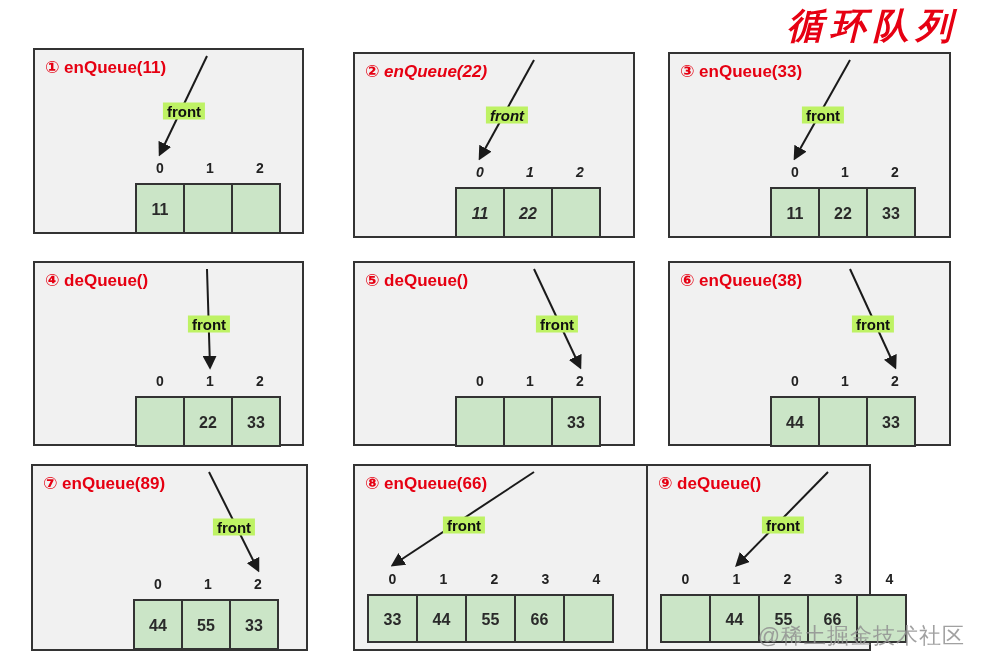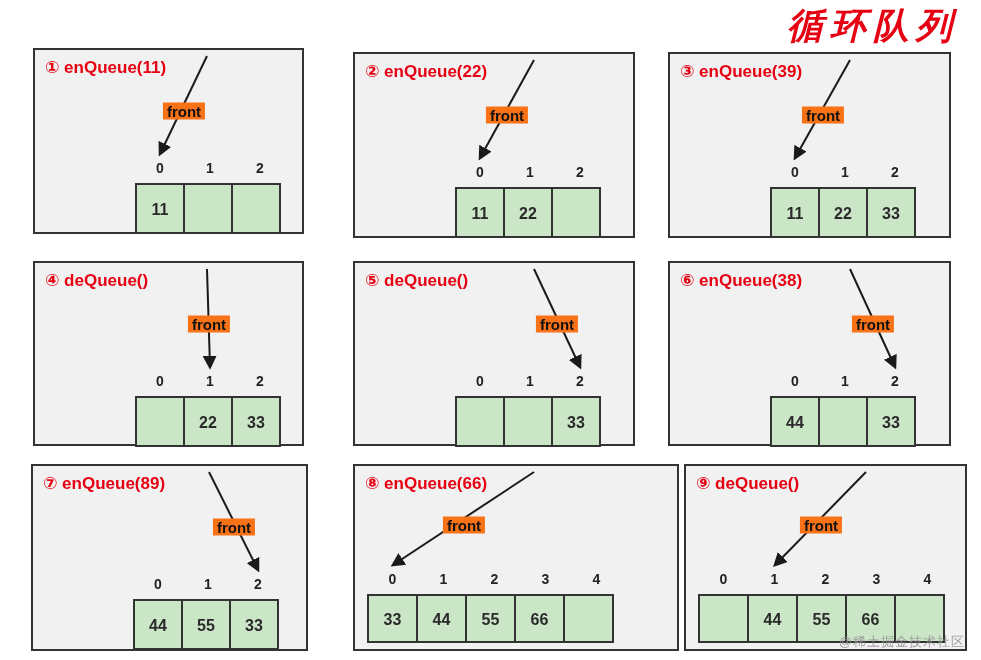--- a/index.html
+++ b/index.html
@@ -12,38 +12,38 @@
   }
   .page-title {
     position:absolute; top:2px; right:22px;
     font-size:36px; font-weight:bold; font-style:italic;
     color:#e60012; letter-spacing:7px;
     font-family:"DejaVu Serif","Liberation Serif",serif;
     z-index:2; white-space:nowrap;
   }
   .watermark {
     position:absolute; right:16px; bottom:9px;
-    font-size:13px; color:rgba(145,145,145,0.85);
+    font-size:22px; color:rgba(145,145,145,0.85);
     letter-spacing:1px; z-index:6; white-space:nowrap;
   }
   .panel {
     position:absolute;
     background:#f1f1f1;
     border:2px solid #333333;
   }
   .panel-title {
     position:absolute; left:10px; top:7px;
     font-size:17px; font-weight:bold; color:#e60012;
     white-space:nowrap; z-index:3;
   }
   .arrow-svg { position:absolute; left:0; top:0; z-index:1; }
   .front-label {
     position:absolute; z-index:2;
     transform:translate(-50%,-50%);
-    background:#f97316; padding:0 4px;
+    background:#bef264; padding:0 4px;
     font-size:15px; font-weight:bold; color:#111111;
     white-space:nowrap;
   }
   .indices { position:absolute; display:flex; z-index:2; }
   .index-label {
     text-align:center; font-size:14px; font-weight:bold; color:#222222;
   }
   .cells { position:absolute; display:flex; z-index:2; }
   .queue-cell {
     background:#cbe5c7;
@@ -75,21 +75,21 @@
         <div class="index-label" style="width: 50px;">1</div>
         <div class="index-label" style="width: 50px;">2</div>
       </div>
     <div class="cells" style="left: 100px; top: 133px;">
         <div class="queue-cell" style="width: 50px; height: 51px;">11</div>
         <div class="queue-cell" style="width: 50px; height: 51px;"></div>
         <div class="queue-cell" style="width: 50px; height: 51px;"></div>
       </div>
   </div>
 
-  <div class="panel" style="left: 353px; top: 52px; width: 282px; height: 186px;">
+  <div class="panel" style="left: 353px; top: 52px; width: 282px; height: 186px; font-style: italic;">
     <svg class="arrow-svg" xmlns="http://www.w3.org/2000/svg" width="282" height="186" viewBox="0 0 282 186">
       <defs>
         <marker id="ah1" viewBox="0 0 10 10" refX="8" refY="5" markerWidth="7" markerHeight="7" orient="auto">
           <path d="M0,0 L10,5 L0,10 z" fill="#1a1a1a"></path>
         </marker>
       </defs>
       <line x1="179" y1="6" x2="125" y2="104" stroke="#1a1a1a" stroke-width="2" marker-end="url(#ah1)"></line>
     </svg>
     <div class="panel-title">② enQueue(22)</div>
     <div class="front-label" style="left: 152px; top: 61px;">front</div>
@@ -107,21 +107,21 @@
 
   <div class="panel" style="left: 668px; top: 52px; width: 283px; height: 186px;">
     <svg class="arrow-svg" xmlns="http://www.w3.org/2000/svg" width="283" height="186" viewBox="0 0 283 186">
       <defs>
         <marker id="ah2" viewBox="0 0 10 10" refX="8" refY="5" markerWidth="7" markerHeight="7" orient="auto">
           <path d="M0,0 L10,5 L0,10 z" fill="#1a1a1a"></path>
         </marker>
       </defs>
       <line x1="180" y1="6" x2="125" y2="104" stroke="#1a1a1a" stroke-width="2" marker-end="url(#ah2)"></line>
     </svg>
-    <div class="panel-title">③ enQueue(39)</div>
+    <div class="panel-title">③ enQueue(33)</div>
     <div class="front-label" style="left: 153px; top: 61px;">front</div>
     <div class="indices" style="left: 100px; top: 110px;">
         <div class="index-label" style="width: 50px;">0</div>
         <div class="index-label" style="width: 50px;">1</div>
         <div class="index-label" style="width: 50px;">2</div>
       </div>
     <div class="cells" style="left: 100px; top: 133px;">
         <div class="queue-cell" style="width: 50px; height: 51px;">11</div>
         <div class="queue-cell" style="width: 50px; height: 51px;">22</div>
         <div class="queue-cell" style="width: 50px; height: 51px;">33</div>
@@ -240,21 +240,21 @@
       </div>
     <div class="cells" style="left: 12px; top: 128px;">
         <div class="queue-cell" style="width: 51px; height: 49px;">33</div>
         <div class="queue-cell" style="width: 51px; height: 49px;">44</div>
         <div class="queue-cell" style="width: 51px; height: 49px;">55</div>
         <div class="queue-cell" style="width: 51px; height: 49px;">66</div>
         <div class="queue-cell" style="width: 51px; height: 49px;"></div>
       </div>
   </div>
 
-  <div class="panel" style="left: 684px; top: 464px; width: 283px; height: 187px;">
+  <div class="panel" style="left: 646px; top: 464px; width: 225px; height: 187px;">
     <svg class="arrow-svg" xmlns="http://www.w3.org/2000/svg" width="283" height="187" viewBox="0 0 283 187">
       <defs>
         <marker id="ah8" viewBox="0 0 10 10" refX="8" refY="5" markerWidth="7" markerHeight="7" orient="auto">
           <path d="M0,0 L10,5 L0,10 z" fill="#1a1a1a"></path>
         </marker>
       </defs>
       <line x1="180" y1="6" x2="89" y2="99" stroke="#1a1a1a" stroke-width="2" marker-end="url(#ah8)"></line>
     </svg>
     <div class="panel-title">⑨ deQueue()</div>
     <div class="front-label" style="left: 135px; top: 59px;">front</div>

